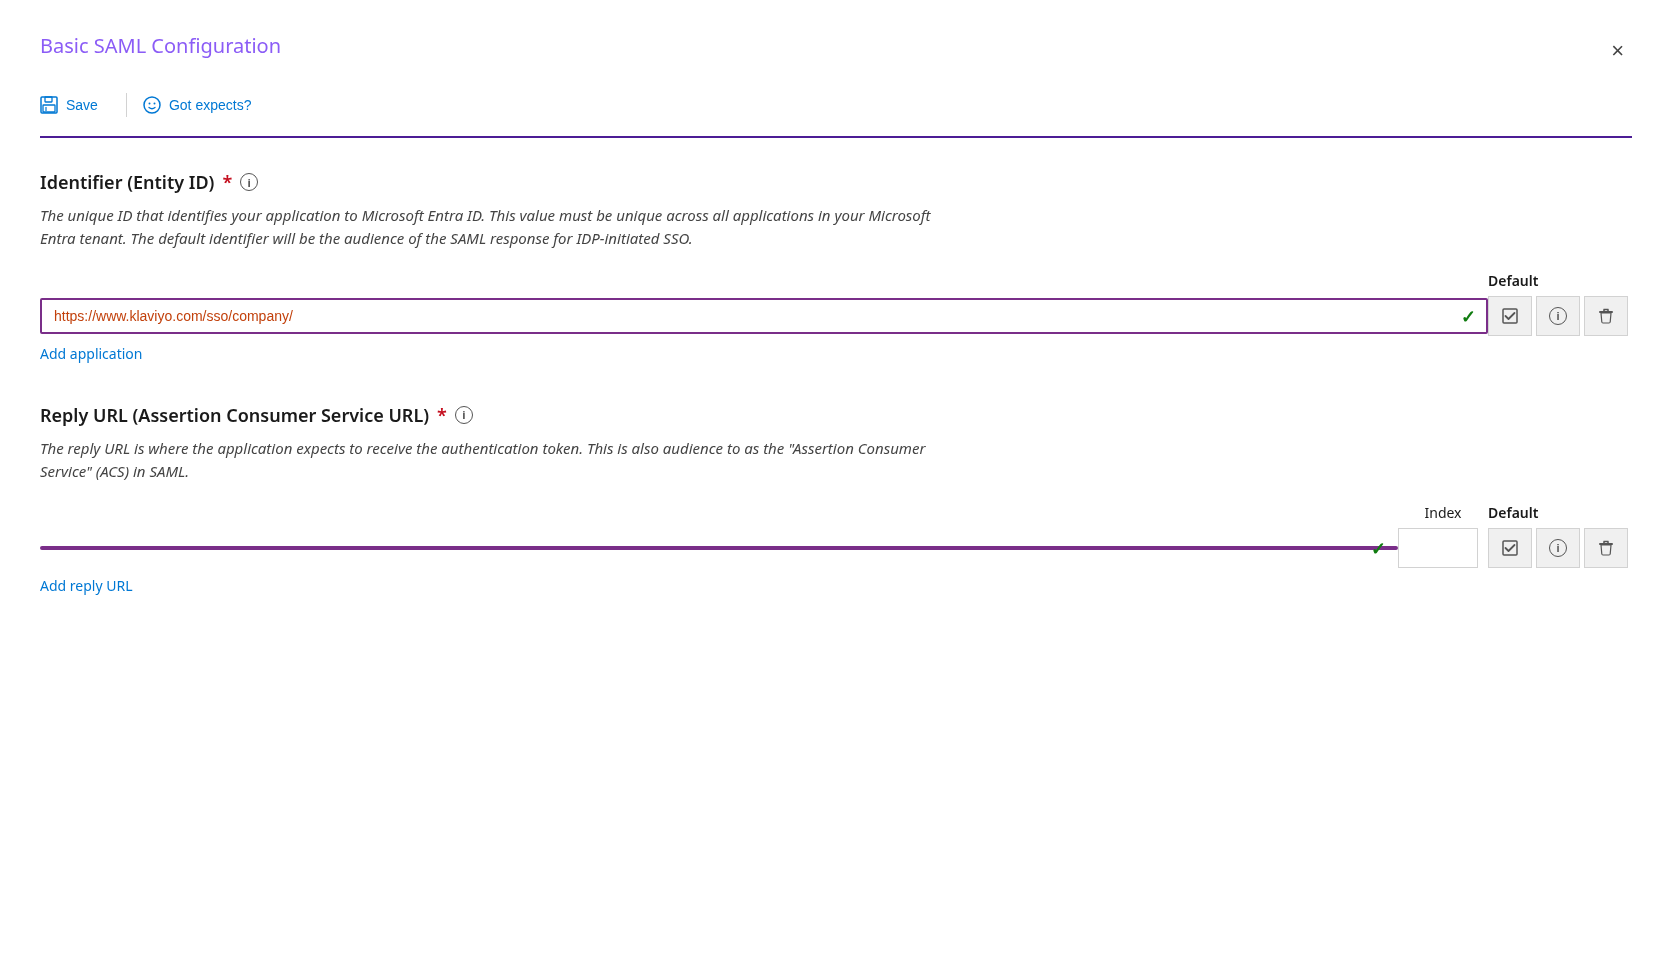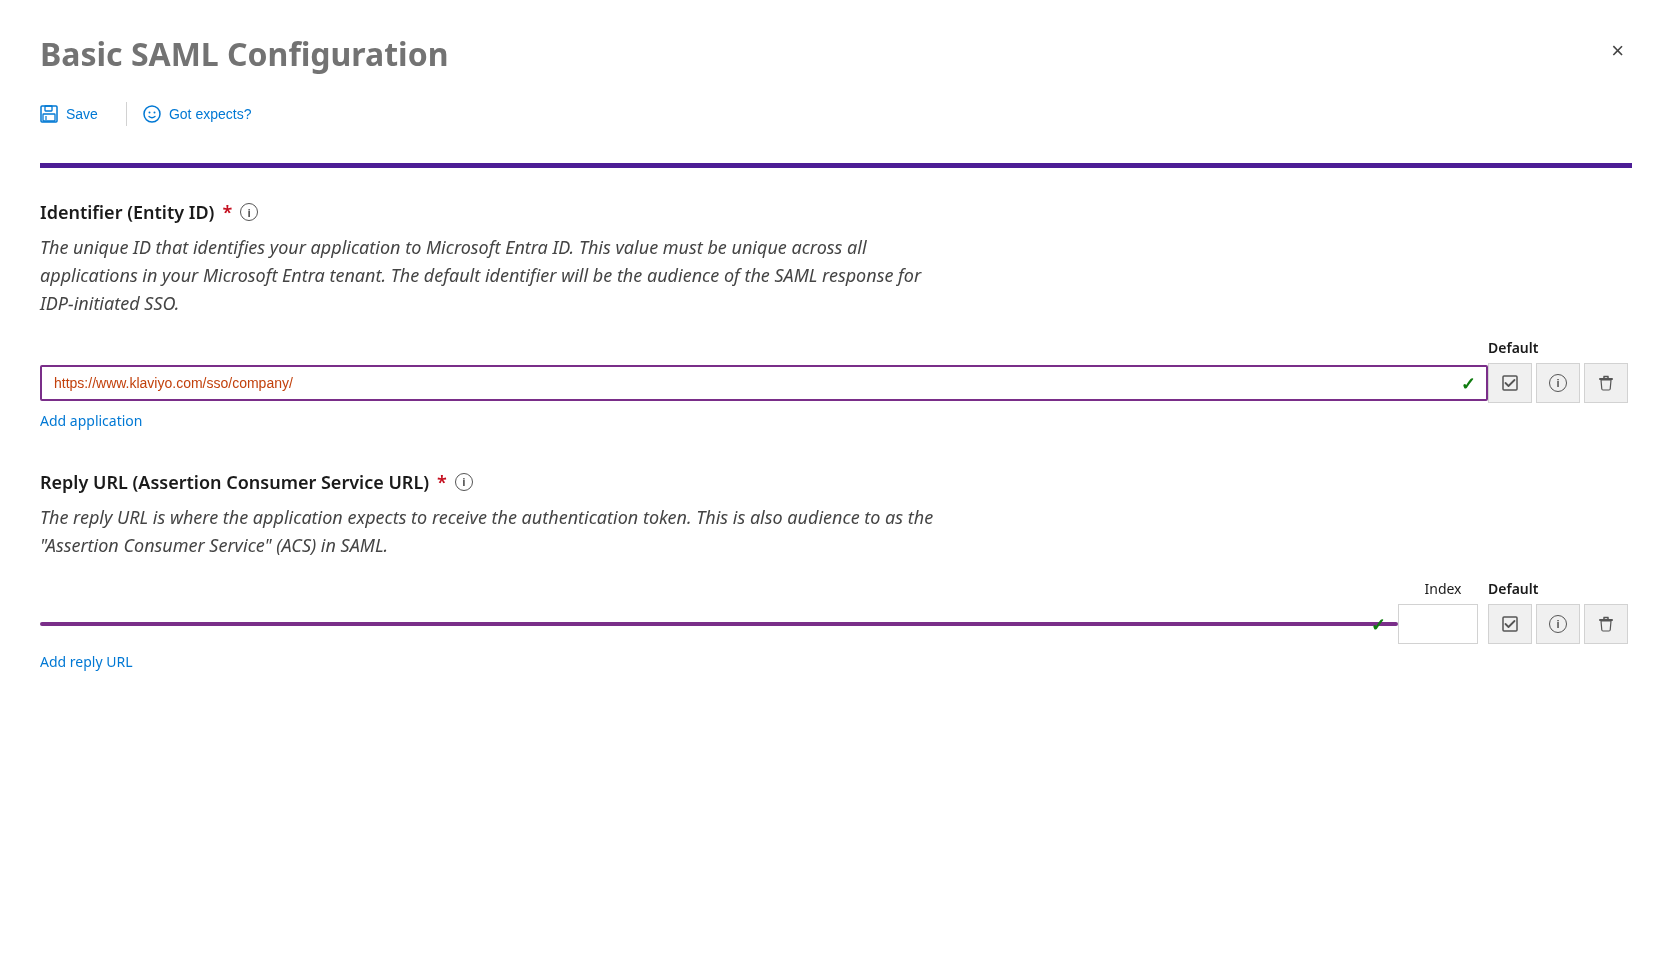--- a/index.html
+++ b/index.html
@@ -16,41 +16,41 @@
       padding: 32px 40px 40px 40px;
       position: relative;
     }
     .panel-header {
       display: flex;
       align-items: flex-start;
       justify-content: space-between;
       margin-bottom: 24px;
     }
     .panel-title {
-      font-size: 32px;
-      font-weight: 700;
-      color: #737373;
+      font-size: 20px;
+      font-weight: 400;
+      color: #8b5cf6;
     }
     .close-btn {
       background: none;
       border: none;
       cursor: pointer;
       font-size: 22px;
       color: #444;
       padding: 4px 8px;
       line-height: 1;
       margin-top: 4px;
     }
 
     .toolbar {
       display: flex;
       align-items: center;
       gap: 0;
-      padding-bottom: 34px;
-      border-bottom: 5px solid #4c1d95;
+      padding-bottom: 16px;
+      border-bottom: 2px solid #4c1d95;
       margin-bottom: 32px;
     }
     .toolbar-btn {
       display: flex;
       align-items: center;
       gap: 8px;
       background: none;
       border: none;
       color: #0078d4;
       font-size: 14px;
@@ -95,21 +95,21 @@
       border: 1.5px solid #555;
       border-radius: 50%;
       font-size: 11px;
       font-weight: 700;
       color: #555;
       cursor: default;
     }
     .section-desc {
       font-style: italic;
       color: #444;
-      font-size: 18px;
+      font-size: 15px;
       line-height: 1.55;
       margin-bottom: 20px;
       max-width: 900px;
     }
     .col-label {
       font-weight: 600;
       font-size: 14px;
       text-align: center;
     }
 

